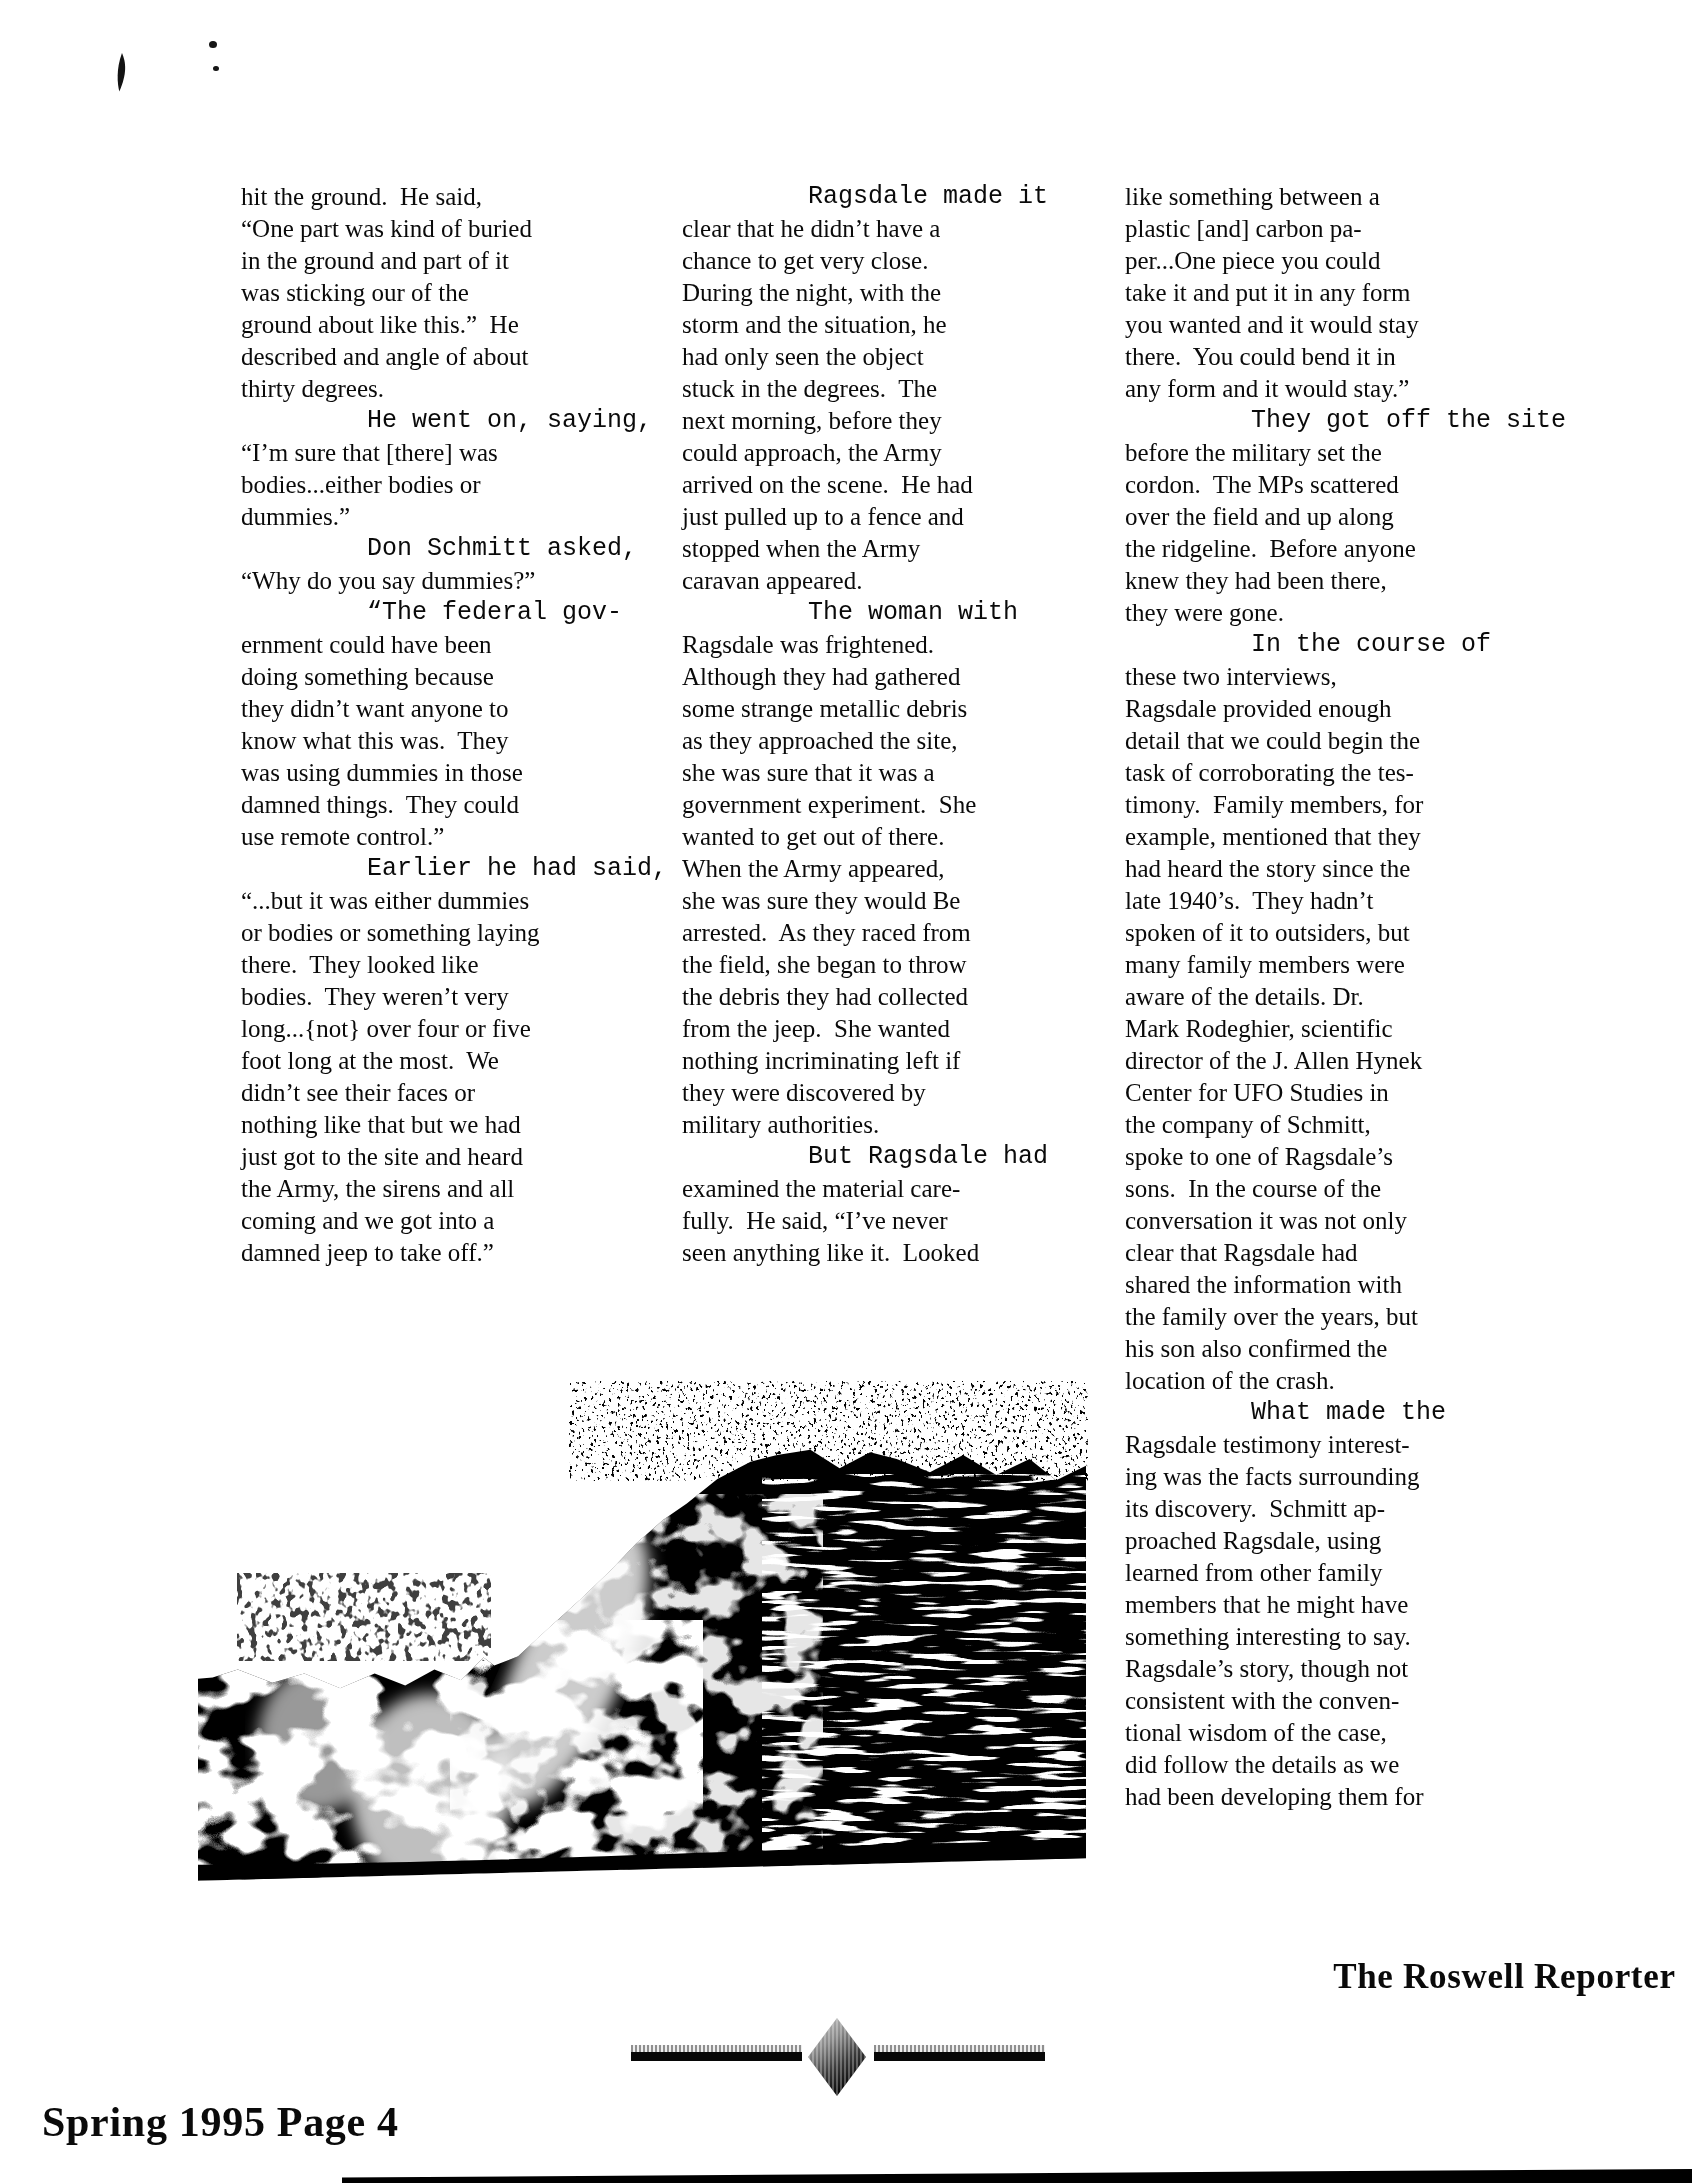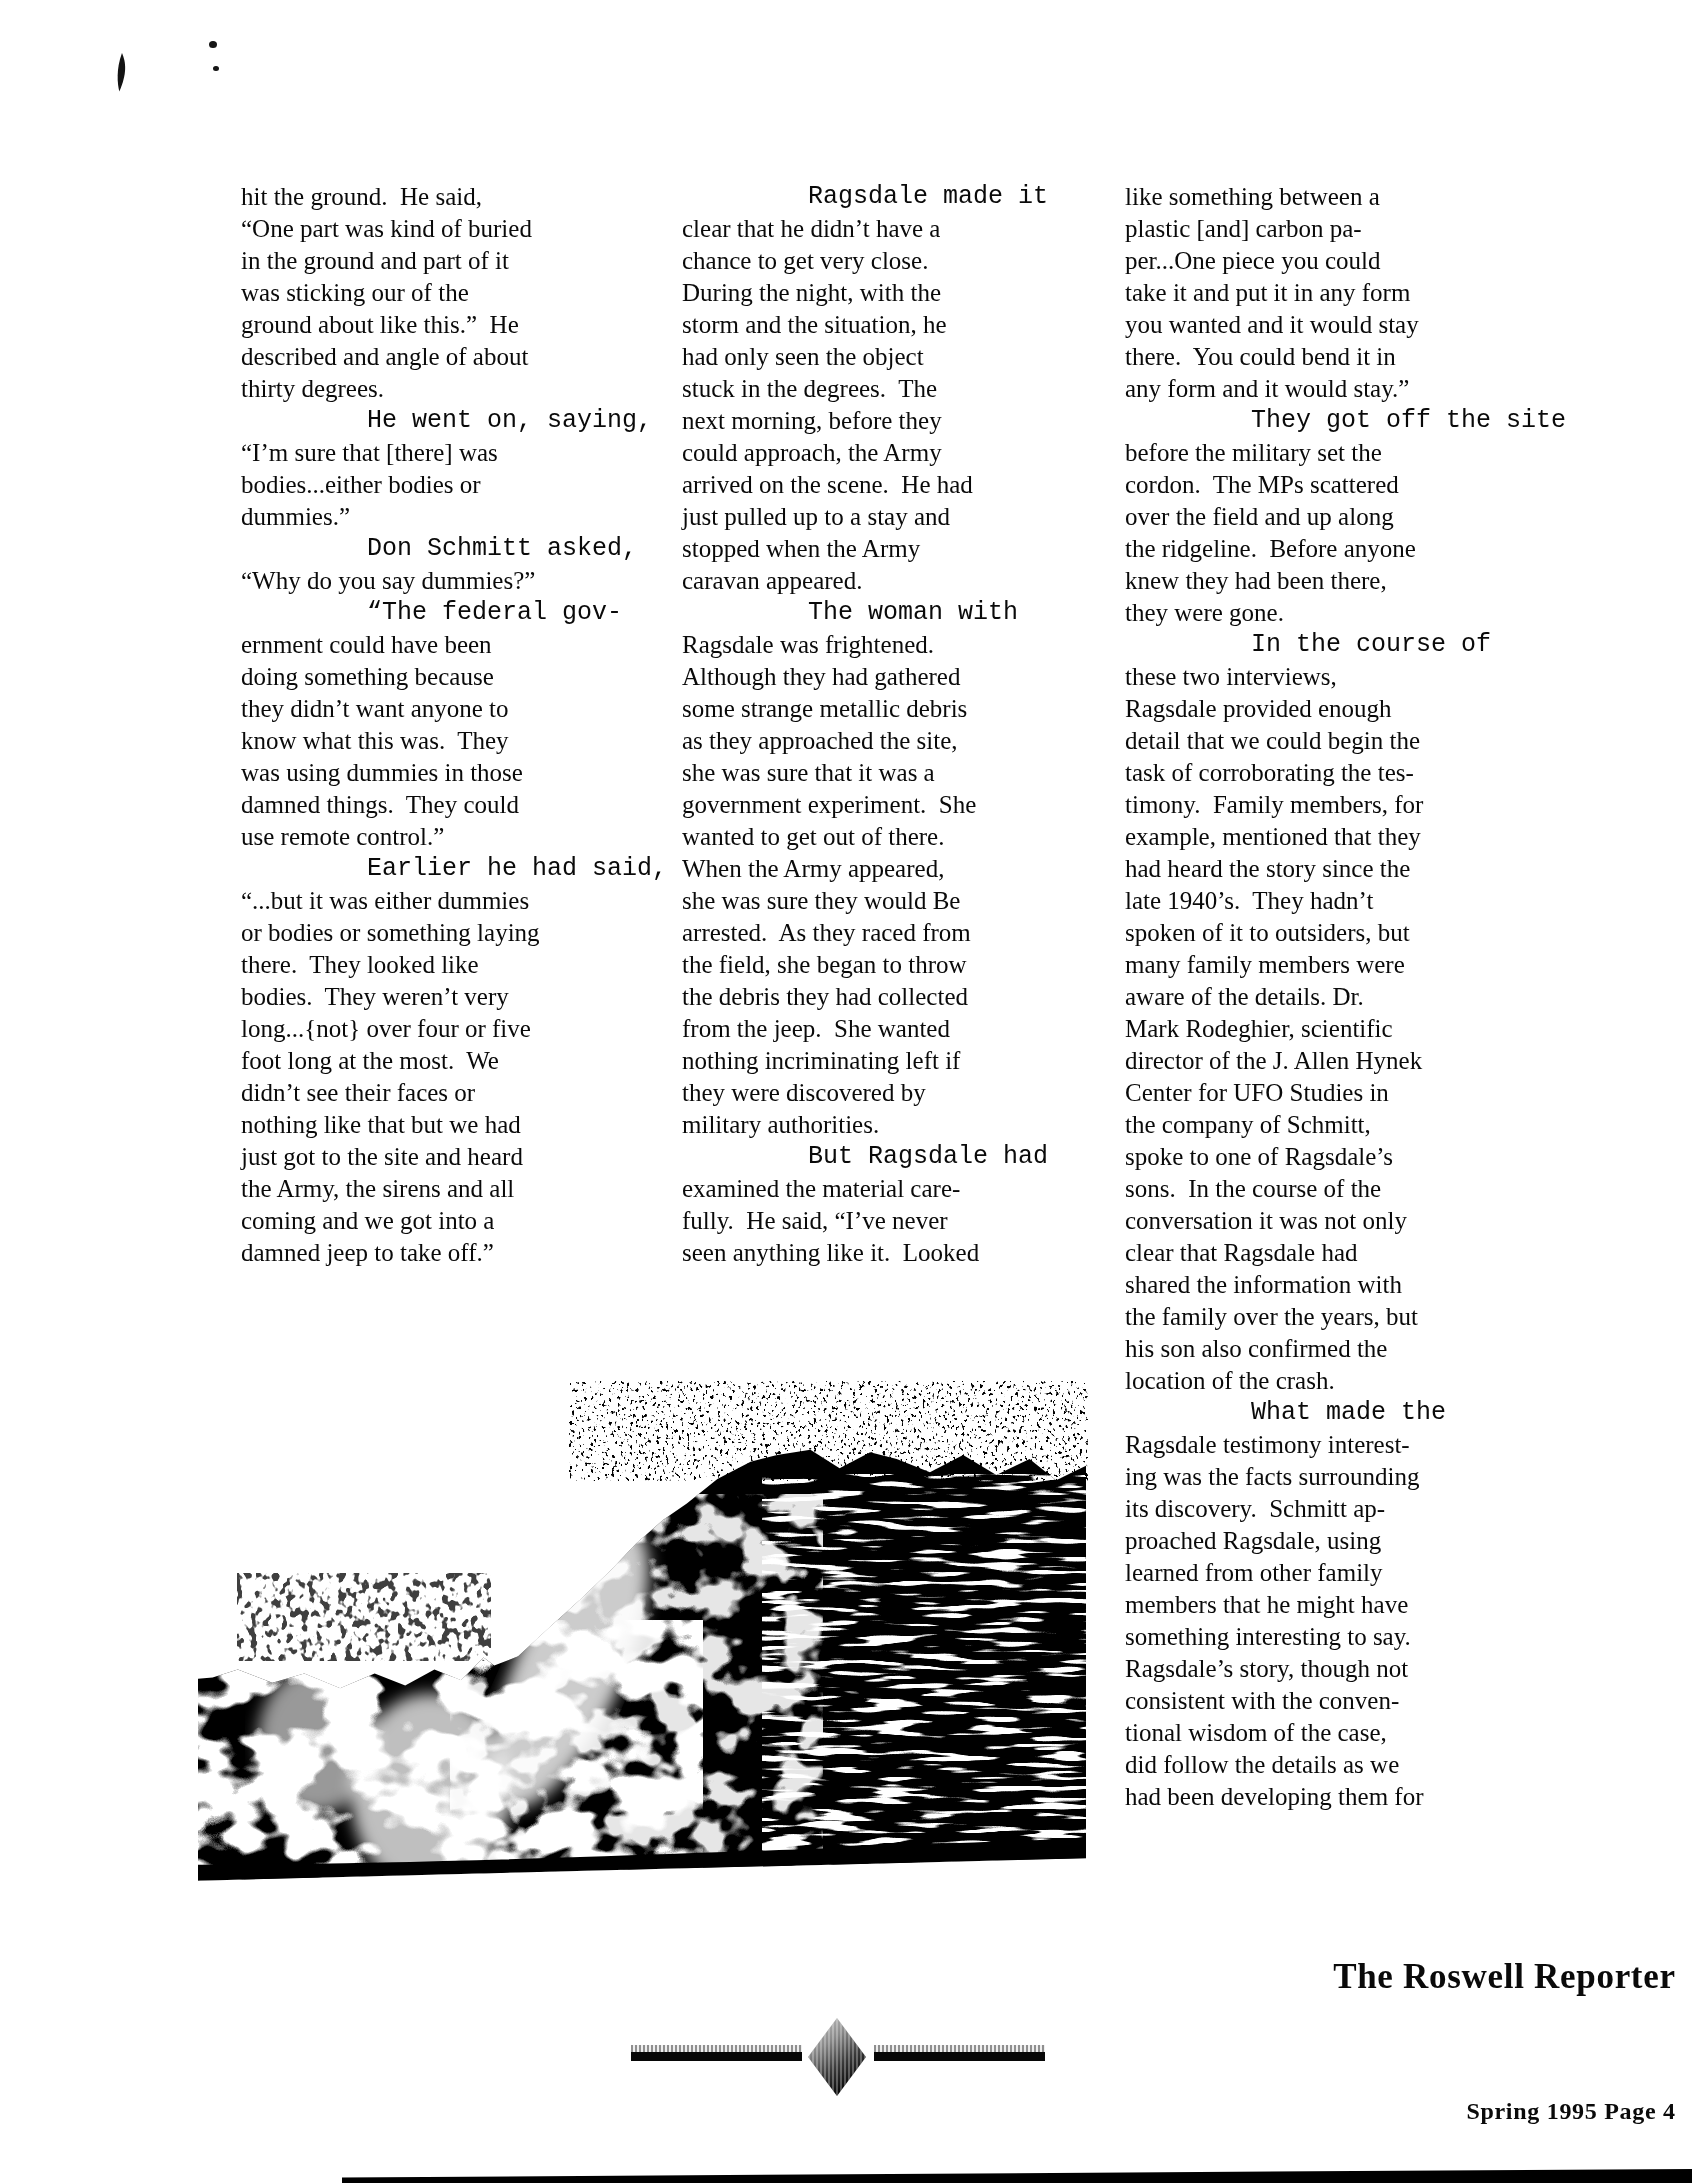--- a/index.html
+++ b/index.html
@@ -22,22 +22,22 @@
   .ink{position:absolute;}
   .dot{position:absolute;background:#161616;border-radius:50%;}
   
   #photo{position:absolute;left:198px;top:1381px;}
   
   .footer-title{
     position:absolute;left:0;right:17.3px;top:1957px;text-align:right;
     font-size:35px;font-weight:700;letter-spacing:0.7px;
   }
   .footer-issue{
-    position:absolute;left:0;right:17.3px;top:2098px;text-align:right;
-    font-size:24px;font-weight:700;letter-spacing:0.7px;
+    position:absolute;left:0;right:17.3px;top:2098px;text-align:left;
+    font-size:42px;font-weight:700;letter-spacing:0.7px;padding-left:42px;
   }
   .divider{position:absolute;left:631px;top:2018px;width:413px;height:78px;}
   .bar{
     position:absolute;top:27px;width:171px;height:16px;
     background-image:
       linear-gradient(to bottom, rgba(0,0,0,0) 0 42%, #070707 42% 100%),
       repeating-linear-gradient(90deg,#8f8f8f 0 2px,#efefef 2px 4px);
   }
   .bar.left{left:0;}
   .bar.right{left:243px;}
@@ -103,21 +103,21 @@
     <div class="line pindent">Ragsdale made it</div>
     <div class="line">clear that he didn’t have a</div>
     <div class="line">chance to get very close.</div>
     <div class="line">During the night, with the</div>
     <div class="line">storm and the situation, he</div>
     <div class="line">had only seen the object</div>
     <div class="line">stuck in the degrees.  The</div>
     <div class="line">next morning, before they</div>
     <div class="line">could approach, the Army</div>
     <div class="line">arrived on the scene.  He had</div>
-    <div class="line">just pulled up to a stay and</div>
+    <div class="line">just pulled up to a fence and</div>
     <div class="line">stopped when the Army</div>
     <div class="line">caravan appeared.</div>
     <div class="line pindent">The woman with</div>
     <div class="line">Ragsdale was frightened.</div>
     <div class="line">Although they had gathered</div>
     <div class="line">some strange metallic debris</div>
     <div class="line">as they approached the site,</div>
     <div class="line">she was sure that it was a</div>
     <div class="line">government experiment.  She</div>
     <div class="line">wanted to get out of there.</div>

